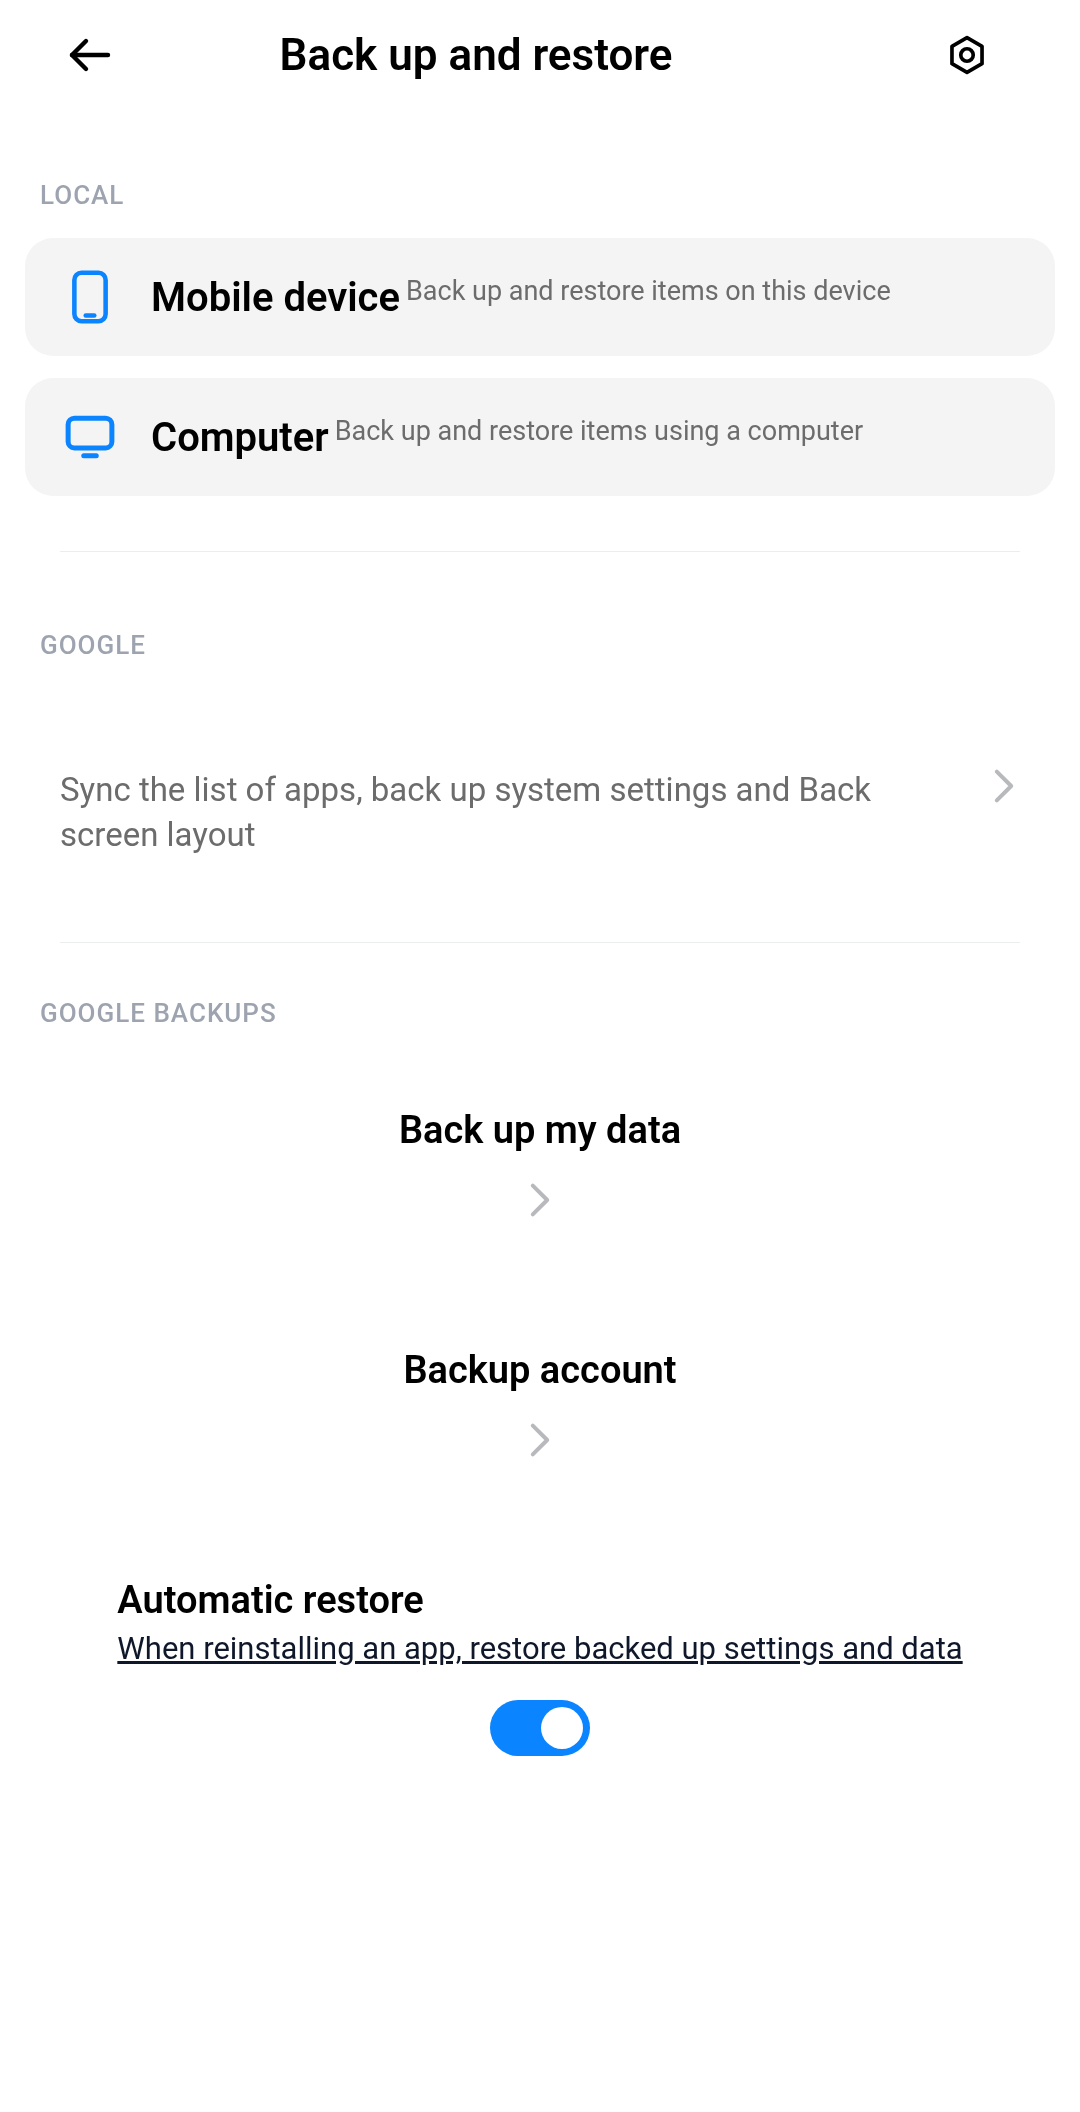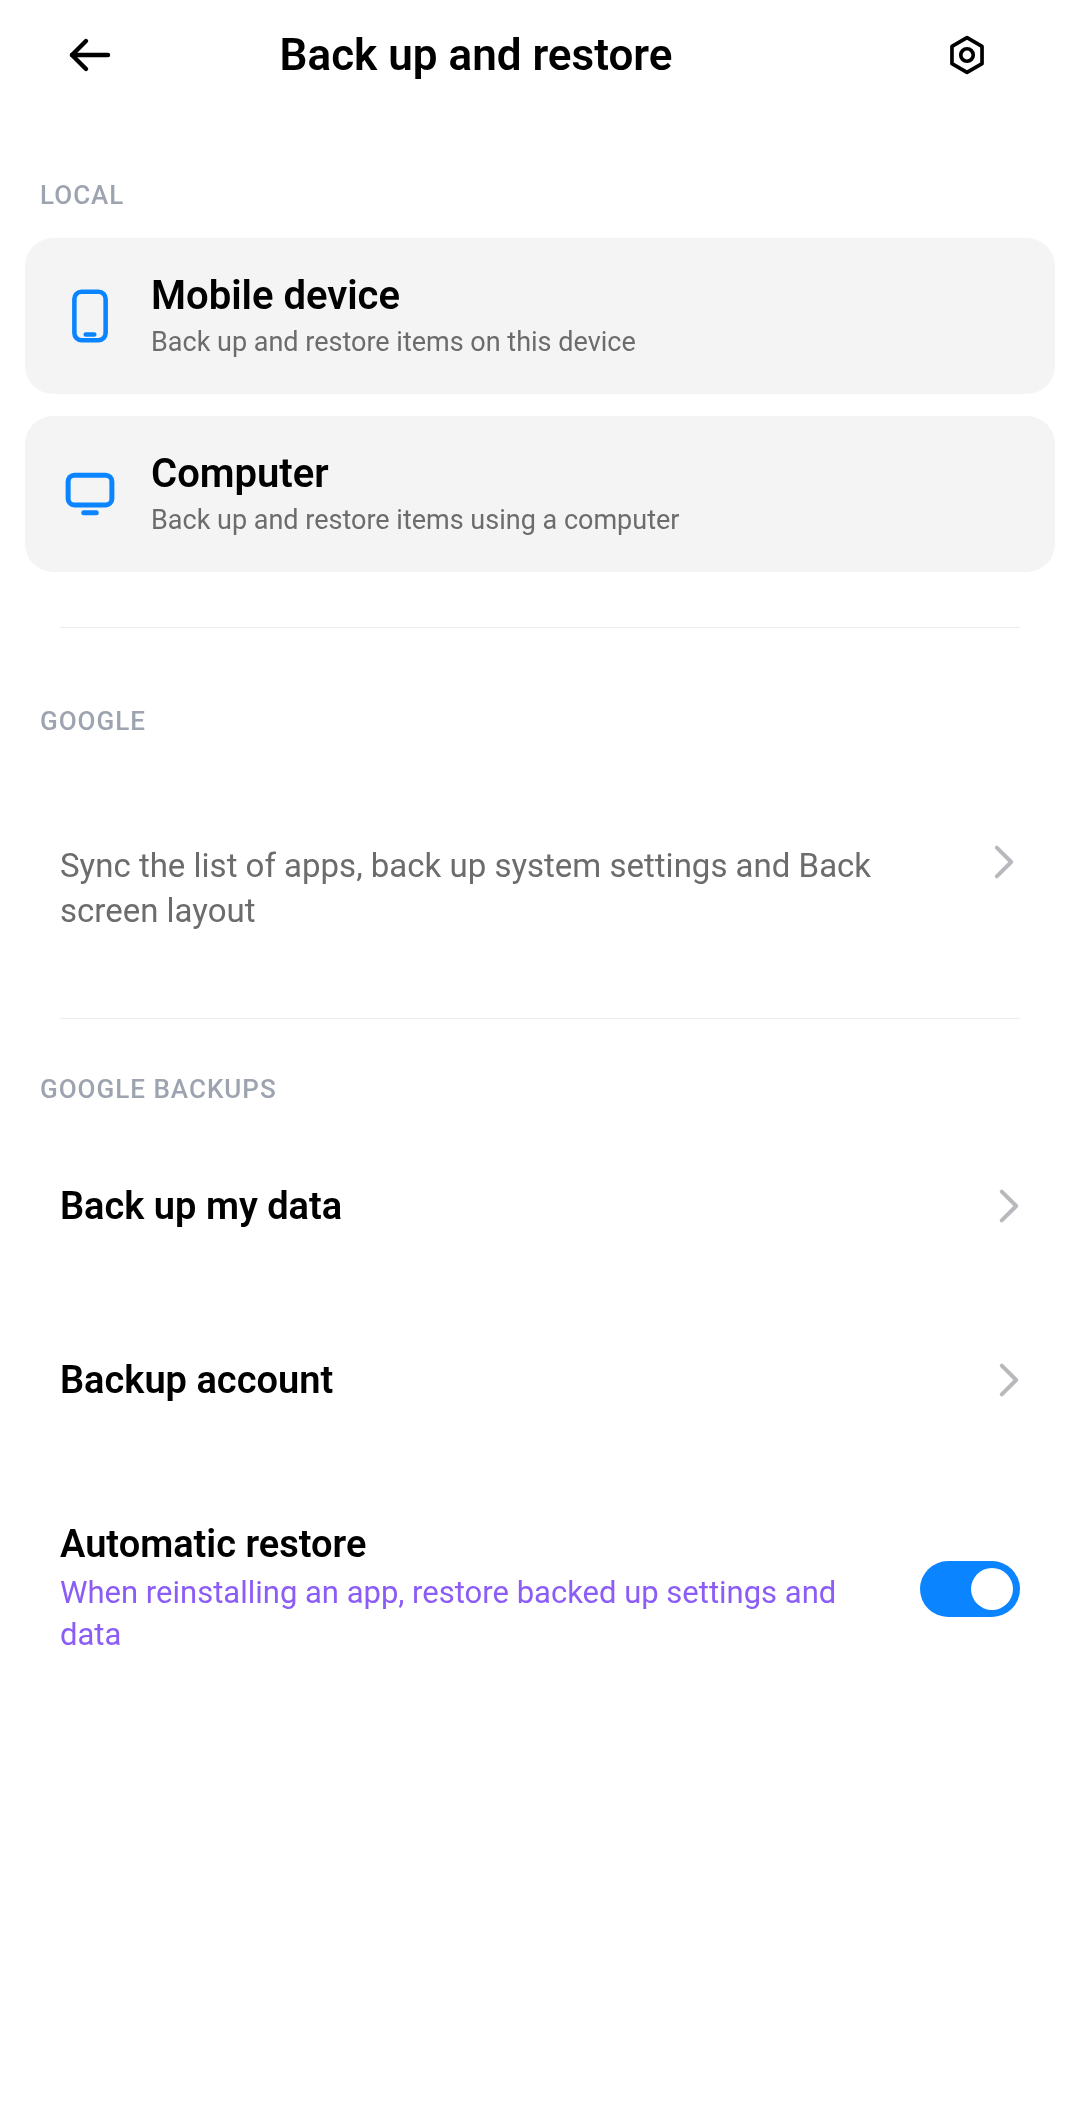--- a/index.html
+++ b/index.html
@@ -65,21 +65,21 @@
     .card-icon {
       width: 50px;
       height: 50px;
       display: flex;
       align-items: center;
       justify-content: center;
       flex-shrink: 0;
     }
     .card-text {
       display: flex;
-      flex-direction: column;
+      flex-direction: row;
       gap: 6px;
     }
     .card-title {
       font-size: 40px;
       font-weight: 600;
       color: #000;
     }
     .card-desc {
       font-size: 27px;
       color: #6c6c6c;
@@ -89,40 +89,42 @@
       height: 1px;
       background: #eceded;
       margin: 55px 60px 0 60px;
     }
     .row {
       display: flex;
       align-items: center;
       justify-content: space-between;
       padding: 50px 60px 50px 60px;
       gap: 30px;
+      flex-direction: column;
     }
     .row-pad-top-extra {
       padding-top: 70px;
       padding-bottom: 60px;
     }
     .row-text {
       flex: 1;
       display: flex;
       flex-direction: column;
       gap: 6px;
     }
     .row-title {
       font-size: 38px;
       font-weight: 600;
       color: #000;
     }
     .row-desc {
       font-size: 31px;
-      color: #8b5cf6;
+      color: #0f172a;
       line-height: 1.35;
+      text-decoration: underline;
     }
     .chevron {
       flex-shrink: 0;
       display: flex;
       align-items: center;
       justify-content: center;
       color: #b7b9bd;
     }
     .toggle {
       width: 100px;

